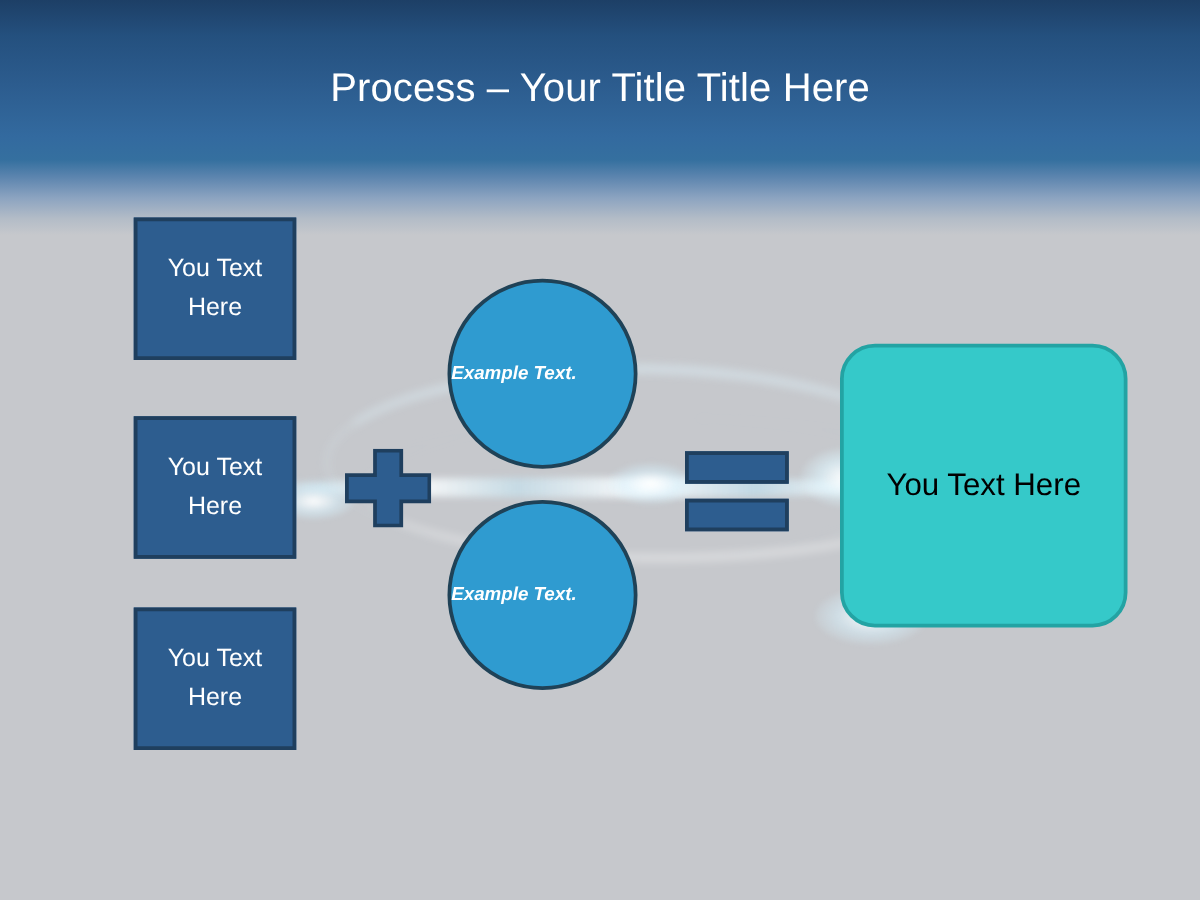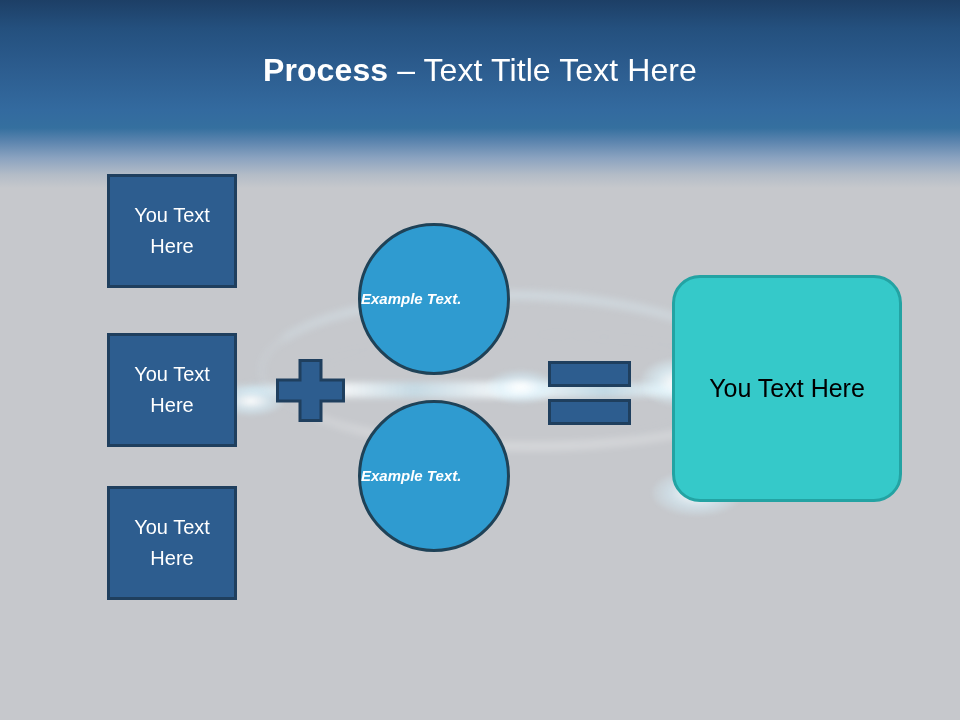--- a/index.html
+++ b/index.html
@@ -118,21 +118,21 @@
     left: 0;
     top: 50px;
     width: 960px;
     text-align: center;
     color: #ffffff;
     font-size: 32px;
     line-height: 40px;
     letter-spacing: 0.1px;
     white-space: nowrap;
   }
-  .title .strong { font-weight: bold; margin-top: 13px; }
+  .title .strong { font-weight: normal; margin-top: 13px; }
   .title .rest   { font-weight: normal; }
 
   
   .input-box {
     position: absolute;
     width: 130px;
     height: 114px;
     background: #2d5d8f;
     border: 3px solid #1f3f5e;
     box-sizing: border-box;
@@ -245,21 +245,21 @@
   <div class="glow-band">
     <div class="glow-arc"></div>
     <div class="glow-arc2"></div>
     <div class="glow-streak"></div>
     <div class="glow-flare flare-a"></div>
     <div class="glow-flare flare-b"></div>
     <div class="glow-flare flare-c"></div>
   </div>
 
   <div class="title">
-    <span class="strong">Process</span><span class="rest"> – Text Title Text Here</span>
+    <span class="strong">Process</span><span class="rest"> – Your Title Title Here</span>
   </div>
 
   <div class="input-box box-1">
     <span>You Text Here</span>
   </div>
   <div class="input-box box-2">
     <span>You Text Here</span>
   </div>
   <div class="input-box box-3">
     <span>You Text Here</span>

